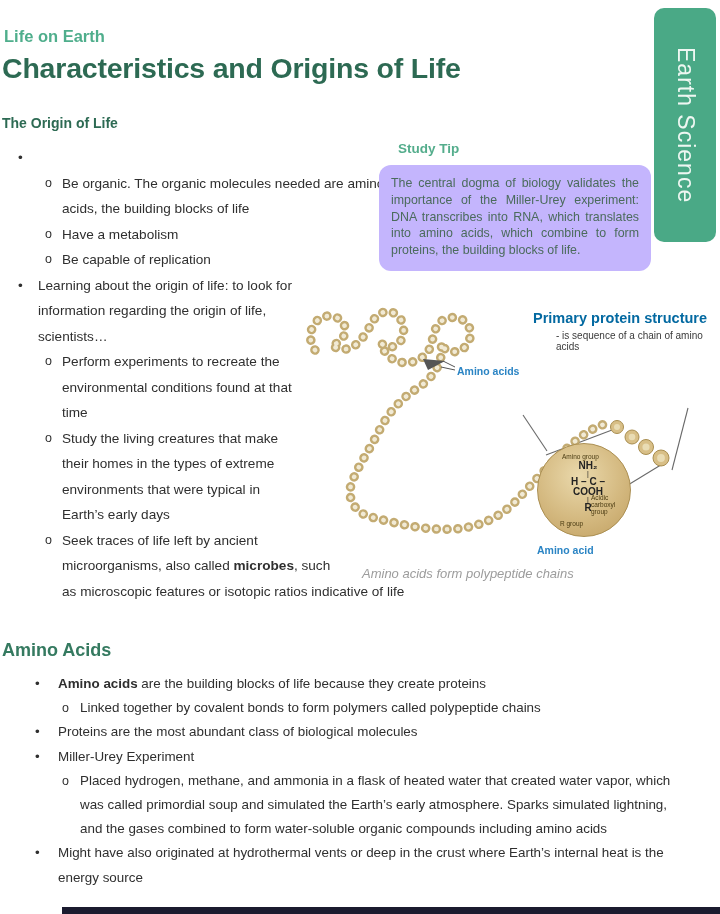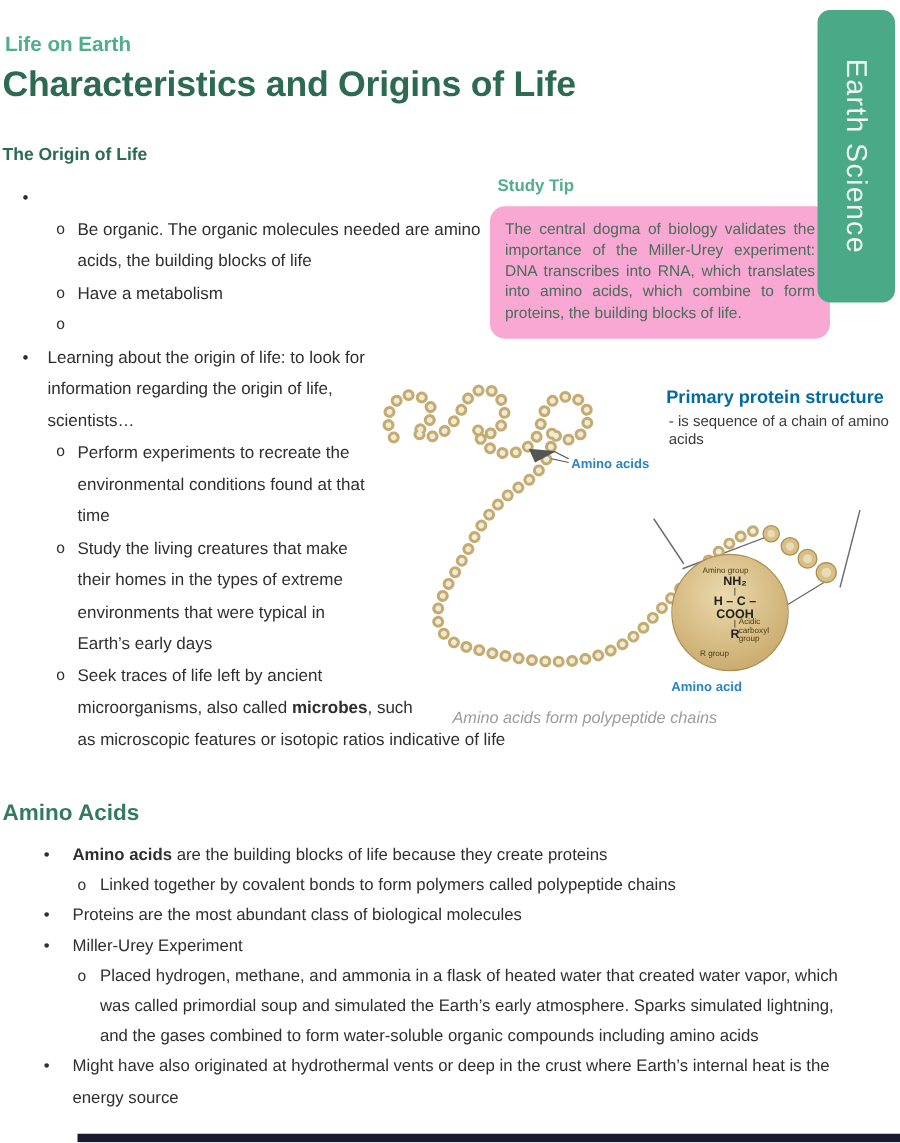--- a/index.html
+++ b/index.html
@@ -39,29 +39,29 @@
   .list-amino .sub .m2 { width:18px; flex:0 0 18px; }
   .b { font-weight:700;text-align:right; }
   .w345 { width:345px; } .w330 { width:330px; }
   .w258 { width:258px; } .w236 { width:236px; }
   .nowrapline { white-space:nowrap; }
   .w612 { width:612px; } .w640 { width:640px; }
 
   
   .tip-label { position:absolute; left:398px; top:141px; font-size:13.5px; font-weight:700; color:#54ad8c; }
   .tip-box {
-    position:absolute; left:392px; top:165px; width:272px;
-    background:#f9a8d4; border-radius:12px; padding:10px 12px 12px 12px;
+    position:absolute; left:379px; top:165px; width:272px;
+    background:#c4b5fd; border-radius:12px; padding:10px 12px 12px 12px;
     font-size:12.4px; line-height:16.8px; color:#4b6b5c; text-align:justify;
   }
 
   
   .fig-svg { position:absolute; left:295px; top:295px; width:425px; height:270px; }
   .fig-title    { position:absolute; left:533px; top:310px; font-size:14.5px; font-weight:700; color:#0369a1; }
-  .fig-subtitle { position:absolute; left:535px; top:330px; font-size:12px; color:#3a3a3a; }
+  .fig-subtitle { position:absolute; left:556px; top:330px; font-size:10px; color:#3a3a3a; }
   .chain-label  { position:absolute; left:457px; top:365px; font-size:10.5px; font-weight:700; color:#2a84c4; }
   .circle-label { position:absolute; left:537px; top:544px; width:94px; text-align:left; font-size:10.5px; font-weight:700; color:#2a84c4; }
   .fig-caption  { position:absolute; left:362px; top:566px; font-size:13px; font-style:italic; color:#9c9c9c; }
 
   .aa-circle {
     position:absolute; left:537px; top:443px; width:94px; height:94px; border-radius:50%;
     background:radial-gradient(circle at 45% 35%, #ead9ac, #d4b980 55%, #c09f60 100%);
     border:1px solid #ab8f52; z-index:5;
   }
   .aa-inner { position:absolute; left:18px; top:8px; width:64px; text-align:center; color:#222; }
@@ -94,20 +94,21 @@
     <div class="sub">
       <span class="m2">o</span>
       <span class="w330">Be organic. The organic molecules needed are amino acids, the building blocks of life</span>
     </div>
     <div class="sub">
       <span class="m2">o</span>
       <span class="w330">Have a metabolism</span>
     </div>
     <div class="sub">
       <span class="m2">o</span>
+      <span class="w330">Be capable of replication</span>
     </div>
     <div class="li">
       <span class="m1">•</span>
       <span class="w258">Learning about the origin of life: to look for information regarding the origin of life, scientists…</span>
     </div>
     <div class="sub">
       <span class="m2">o</span>
       <span class="w236">Perform experiments to recreate the environmental conditions found at that time</span>
     </div>
     <div class="sub">

